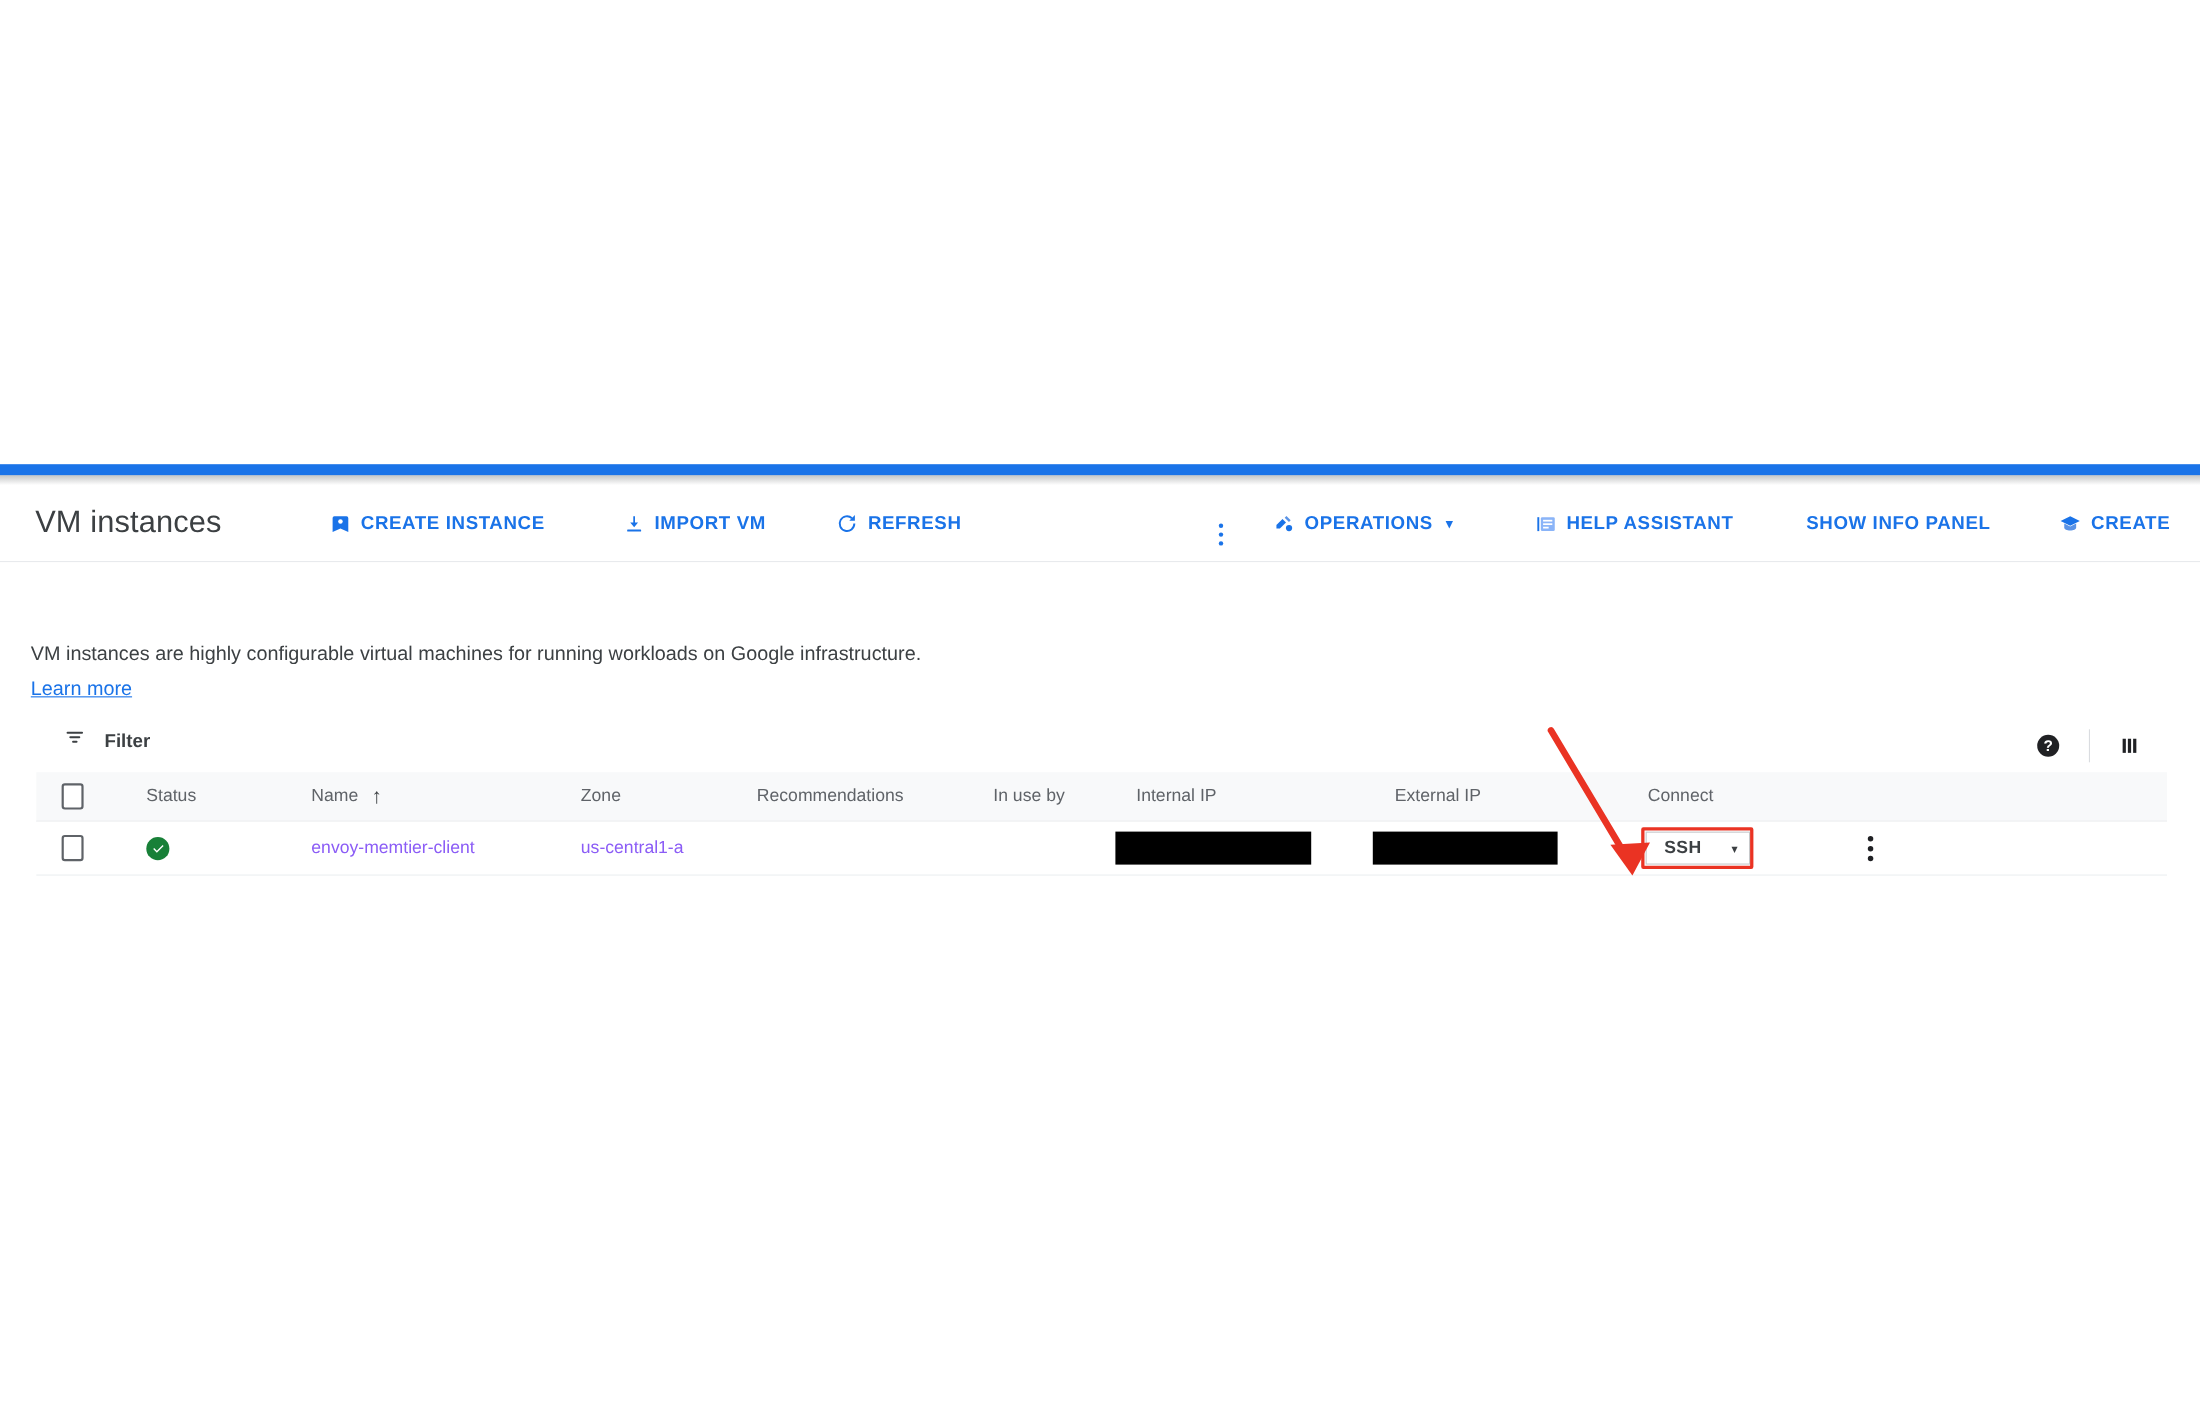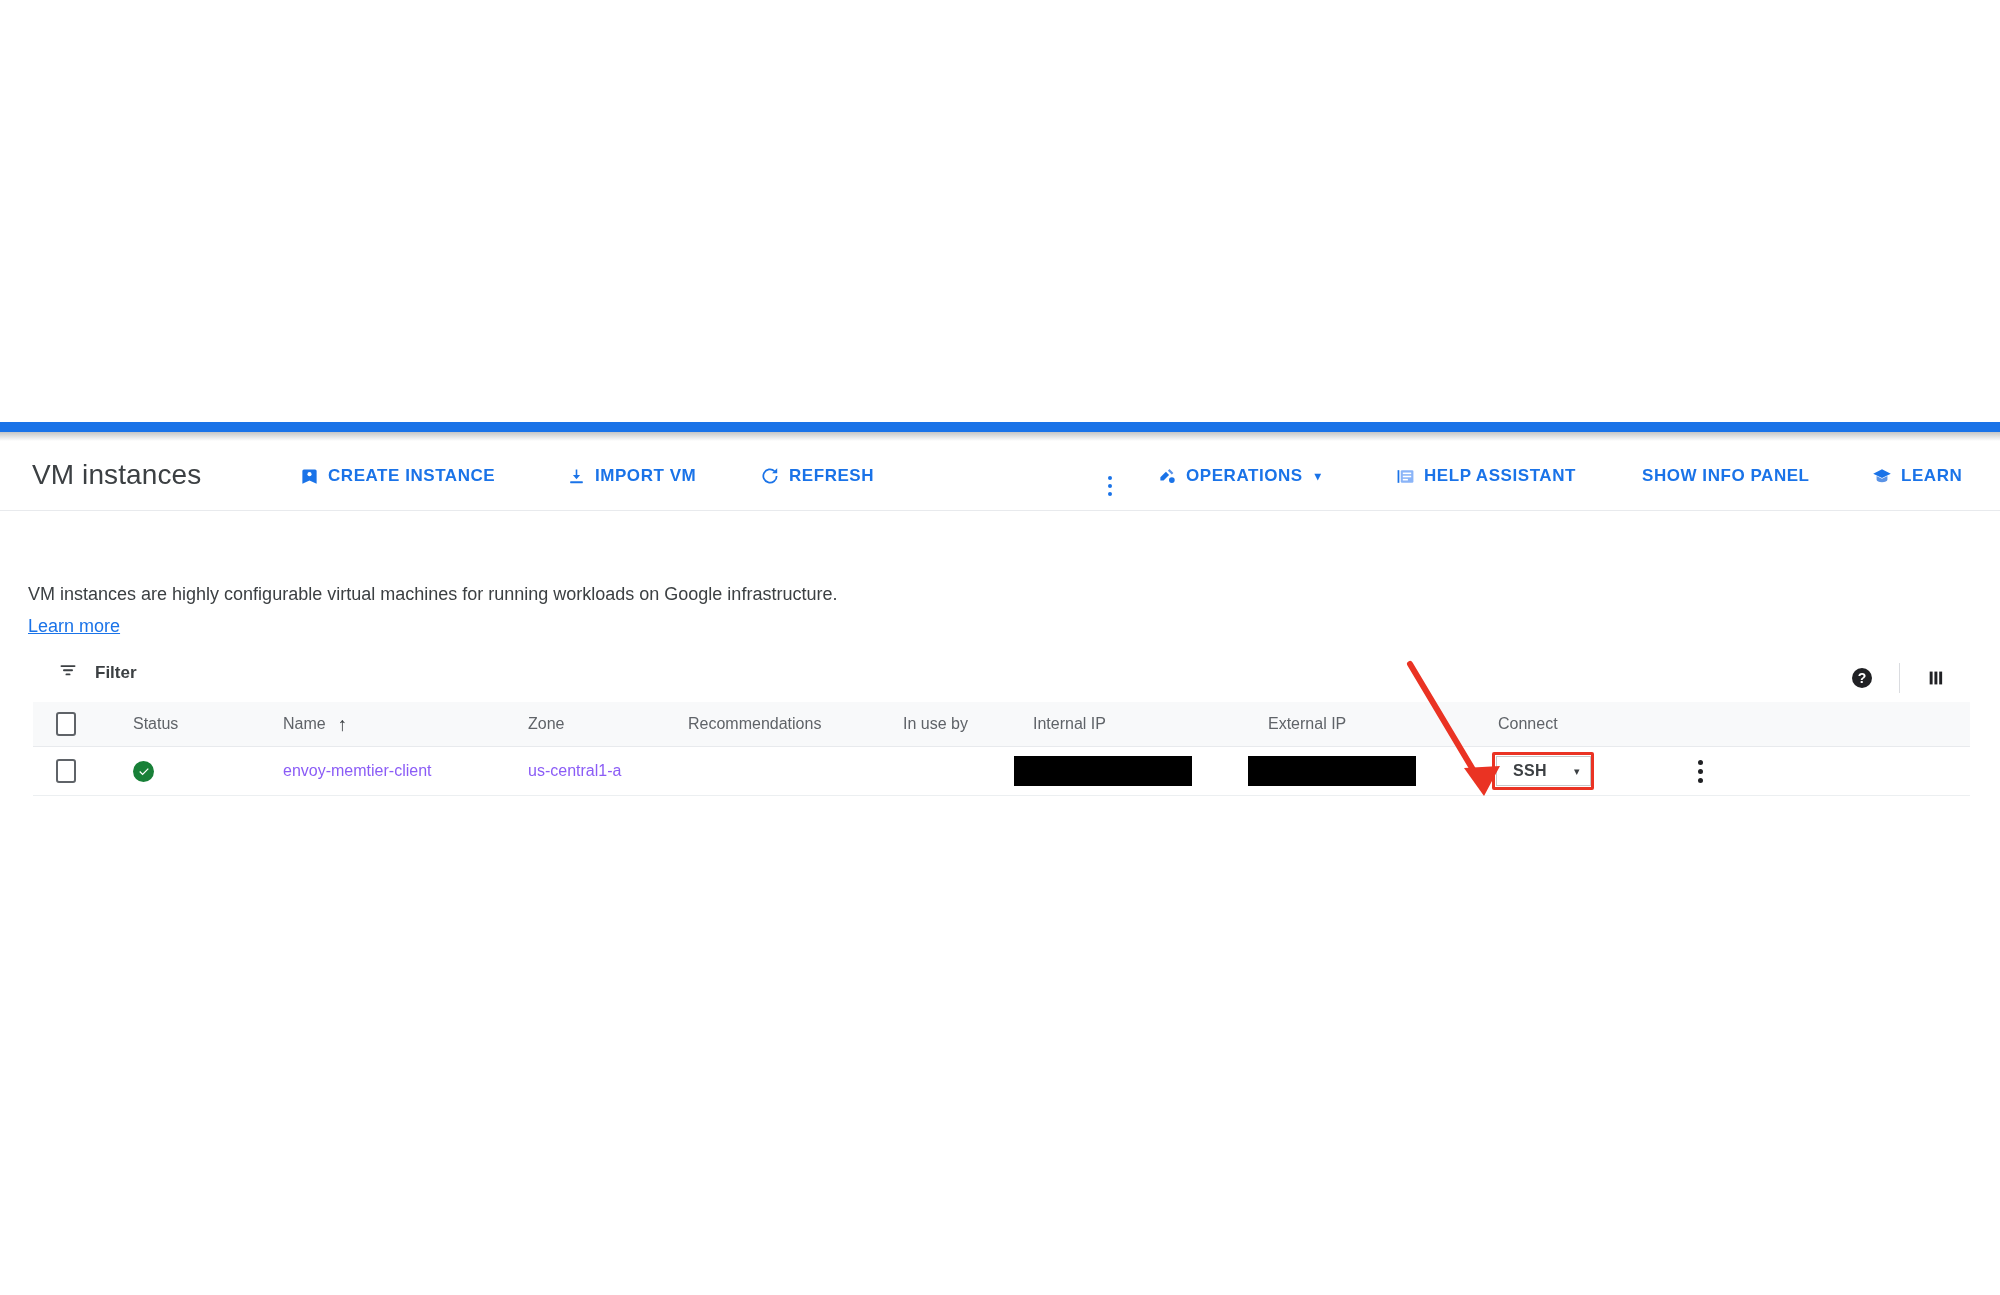--- a/index.html
+++ b/index.html
@@ -386,21 +386,21 @@
       <span>SHOW INFO PANEL</span>
     </div>
 
     <div class="toolbar-btn" style="left:1872px;">
       <span class="tb-icon">
         <svg width="20" height="20" viewBox="0 0 24 24">
           <path fill="#1a73e8" d="M12 4L1.5 9.2 12 14.4l10.5-5.2z"></path>
           <path fill="#5a93e6" d="M5.5 12v4.4c0 1.6 2.9 3.1 6.5 3.1s6.5-1.5 6.5-3.1V12l-6.5 3.2z"></path>
         </svg>
       </span>
-      <span>LEARN</span>
+      <span>CREATE</span>
     </div>
   </div>
 
 
   <div class="description">
     <span>VM instances are highly configurable virtual machines for running workloads on Google infrastructure.</span>
     <a>Learn more</a>
   </div>
 
   <div class="filter-bar">

